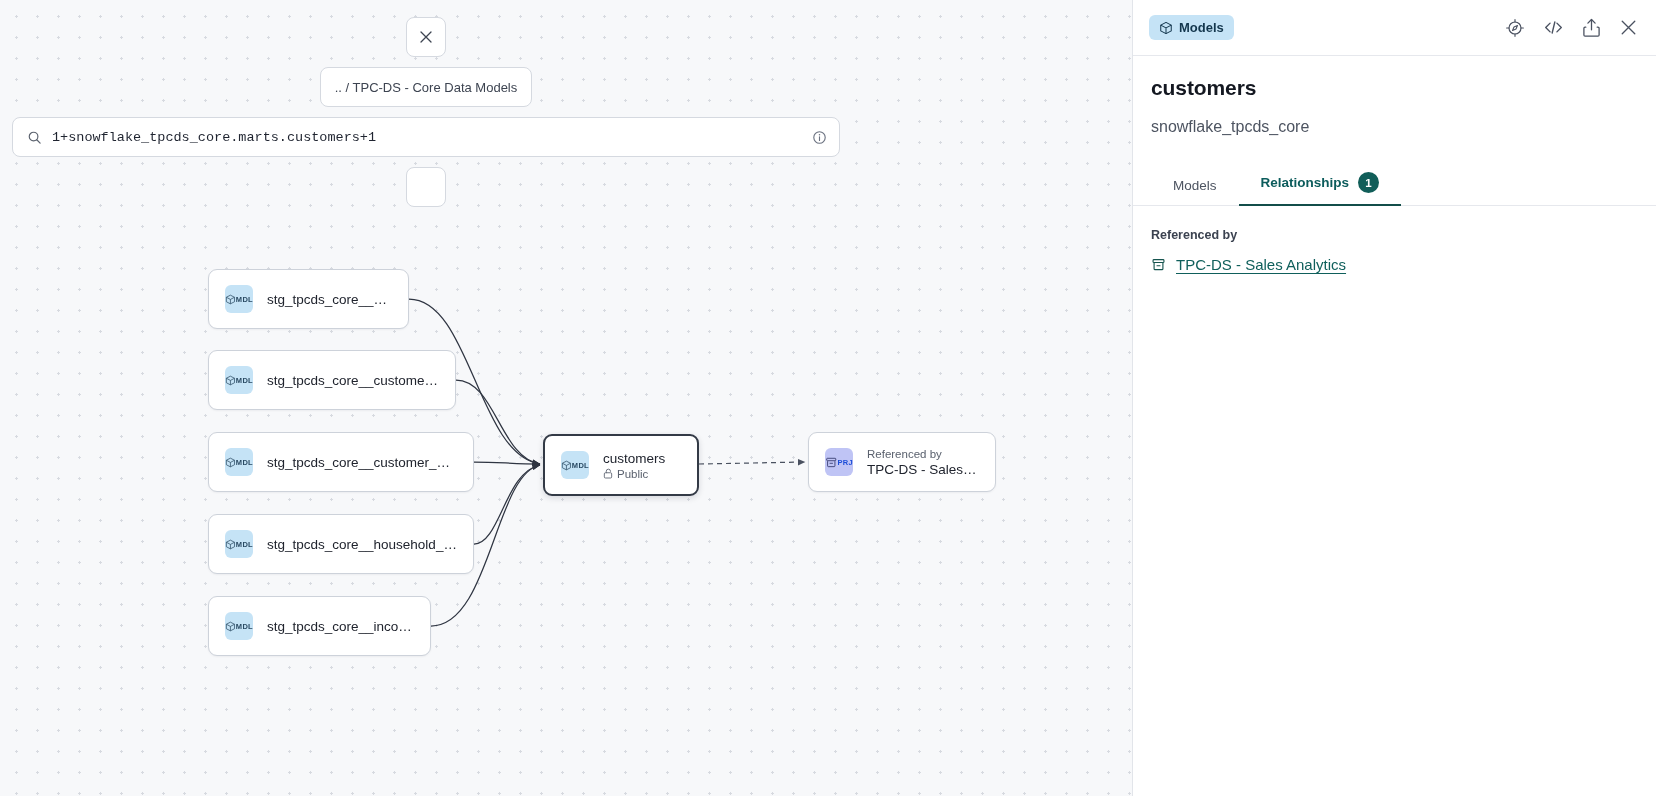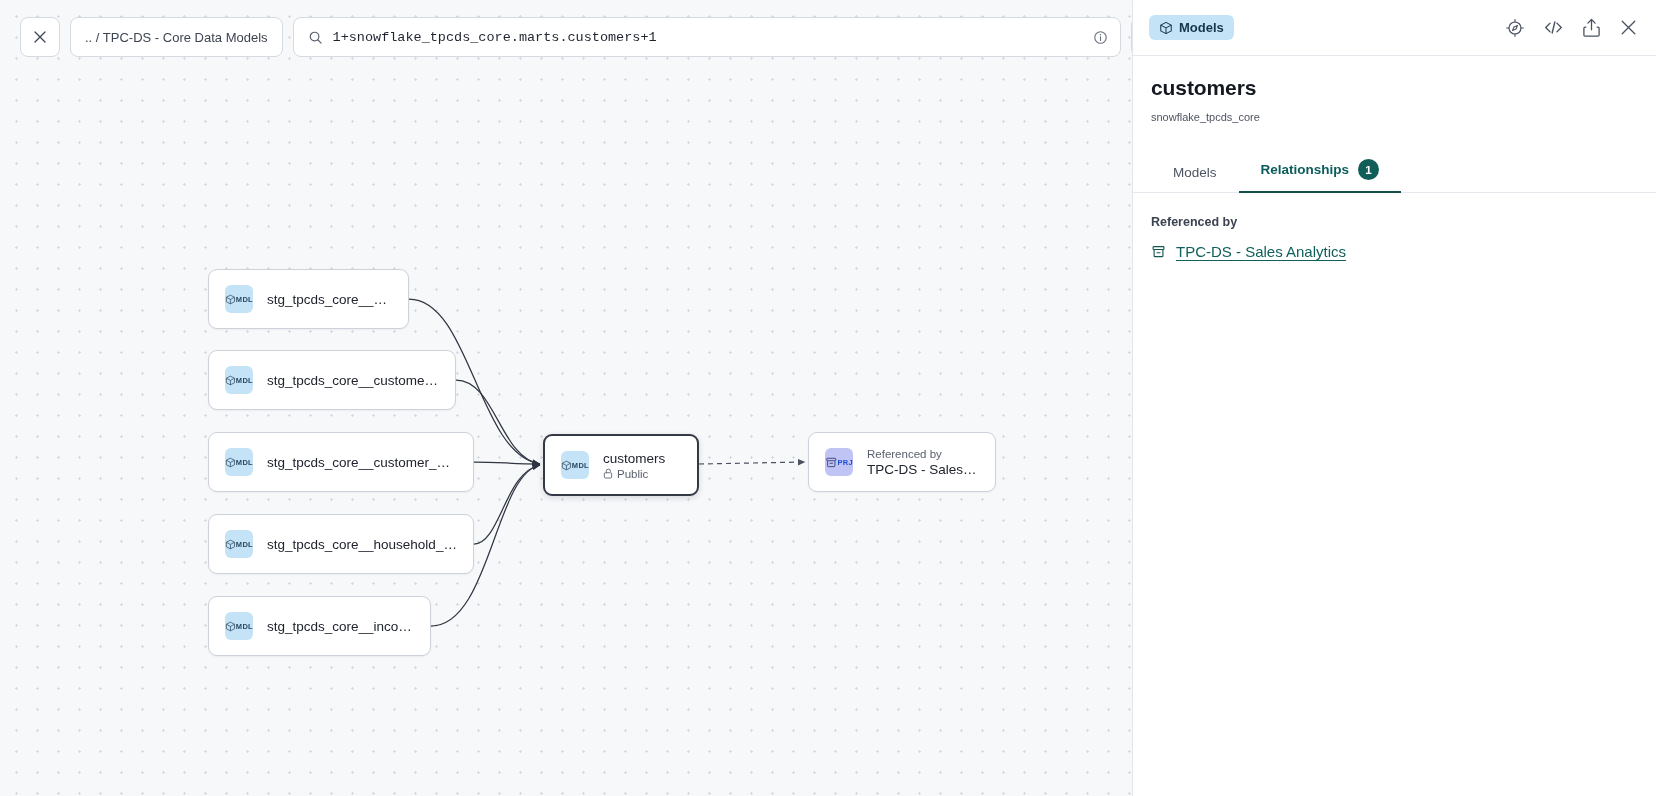--- a/index.html
+++ b/index.html
@@ -21,24 +21,25 @@
     background-color: #f7f8fa;
     background-image: radial-gradient(circle, #d7dae0 1.1px, rgba(0,0,0,0) 1.2px);
     background-size: 21px 21px;
     background-position: 6px 6px;
     overflow: hidden;
   }
 
   
   .toolbar {
     position: absolute;
-    top: 17px; left: 20px;
+    top: 17px; left: 12px;
     display: flex; align-items: center;
     gap: 10px;
     z-index: 6;
+    flex-direction: column;
   }
   .tb-btn {
     height: 40px; width: 40px;
     background: #ffffff;
     border: 1px solid #d5d9e0;
     border-radius: 8px;
     display: flex; align-items: center; justify-content: center;
     cursor: pointer;
   }
   .breadcrumb {
@@ -150,21 +151,21 @@
     border-radius: 6px;
     padding: 5px 10px;
     font-size: 13px;
     font-weight: 600;
   }
   .head-actions { margin-left: auto; display: flex; align-items: center; gap: 18px; }
   .head-actions .hicon { cursor: pointer; display: flex; align-items: center; color: #4a5160; }
 
   .panel-title-wrap { padding: 20px 18px 0 18px; }
   .panel-title { font-size: 21px; font-weight: 700; color: #141821; letter-spacing: -0.1px; }
-  .panel-subtitle { margin-top: 11px; font-size: 11px; color: #4d5461; }
+  .panel-subtitle { margin-top: 18px; font-size: 16px; color: #4d5461; }
 
   .tabs {
     margin-top: 26px;
     display: flex; align-items: flex-end;
     gap: 0;
     border-bottom: 1px solid #e6e8ed;
     padding: 0 18px;
   }
   .tab {
     display: flex; align-items: center; gap: 9px;

